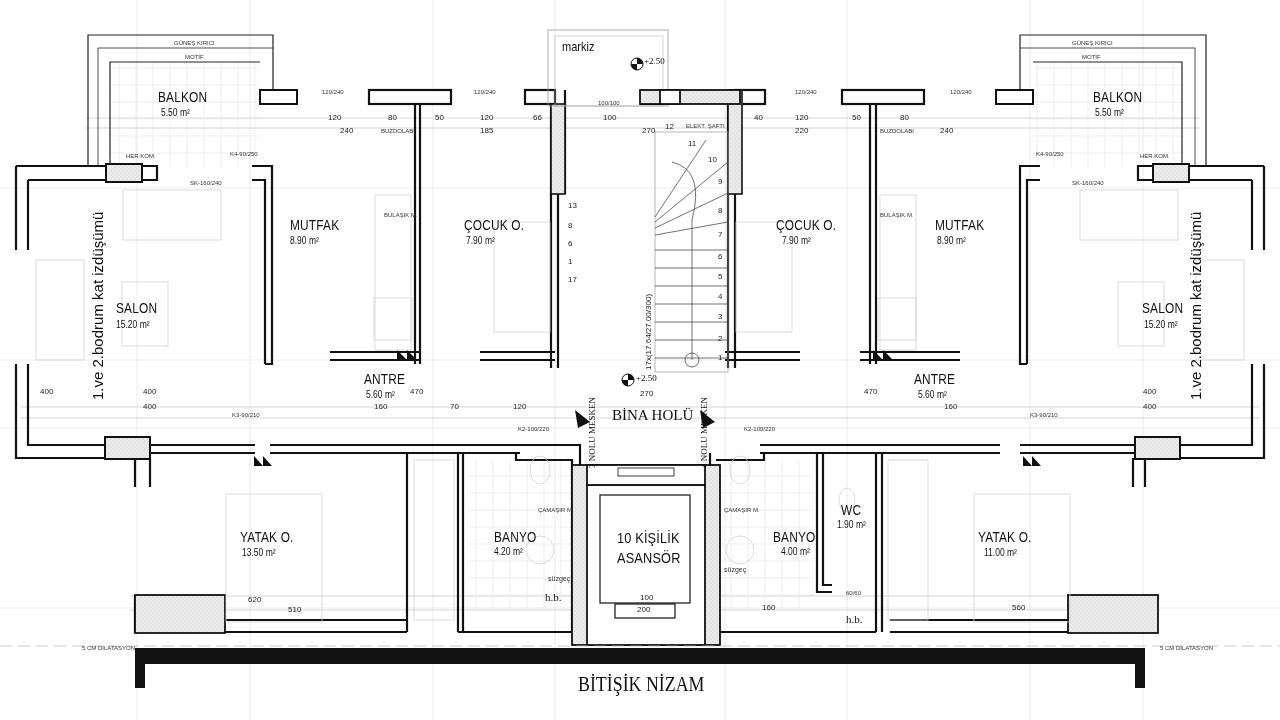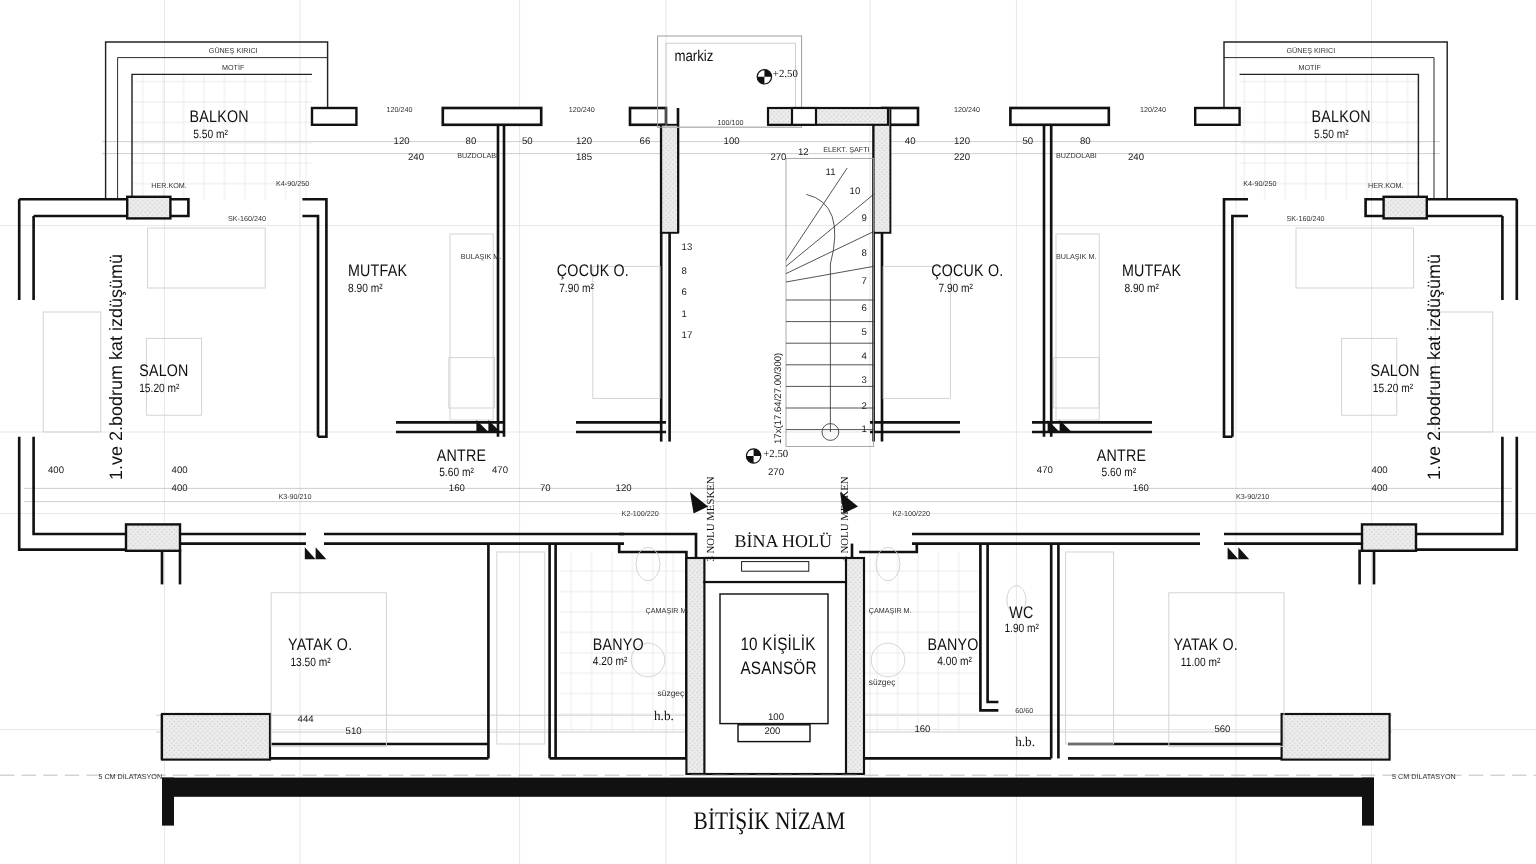--- a/index.html
+++ b/index.html
@@ -289,21 +289,21 @@
 <div class="lbl area" style="left:918px;top:390px;">5.60 m²</div>
 <div class="lbl room" style="left:978px;top:530px;">YATAK O.</div>
 <div class="lbl area" style="left:984px;top:548px;">11.00 m²</div>
 <div class="lbl room" style="left:773px;top:530px;">BANYO</div>
 <div class="lbl area" style="left:781px;top:547px;">4.00 m²</div>
 <div class="lbl room" style="left:841px;top:503px;">WC</div>
 <div class="lbl area" style="left:837px;top:520px;">1.90 m²</div>
 <div class="lbl vert" style="left:1188px;top:400px;font-size:15px;">1.ve 2.bodrum kat izdüşümü</div>
 <div class="lbl vert serif" style="left:700px;top:468px;font-size:9px;">4 NOLU MESKEN</div>
 
-<div class="lbl serif" style="left:612px;top:445px;font-size:15px;">BİNA HOLÜ</div>
+<div class="lbl serif" style="left:612px;top:408px;font-size:15px;">BİNA HOLÜ</div>
 <div class="lbl room" style="left:617px;top:530px;font-size:15px;">10 KİŞİLİK</div>
 <div class="lbl room" style="left:617px;top:550px;font-size:15px;">ASANSÖR</div>
 <div class="lbl vert dim" style="left:645px;top:370px;">17x(17.64/27.00/300)</div>
 <div class="lbl" style="left:562px;top:40px;font-size:13px;transform:scaleX(0.85);transform-origin:left top;">markiz</div>
 <div class="lbl serif" style="left:644px;top:57px;font-size:9px;">+2.50</div>
 <div class="lbl serif" style="left:636px;top:374px;font-size:9px;">+2.50</div>
 <div class="lbl small" style="left:686px;top:123px;">ELEKT. ŞAFTI</div>
 
 <div class="lbl dim" style="left:718px;top:354px;">1</div>
 <div class="lbl dim" style="left:718px;top:335px;">2</div>
@@ -358,21 +358,21 @@
 <div class="lbl dim" style="left:143px;top:403px;">400</div>
 <div class="lbl dim" style="left:374px;top:403px;">160</div>
 <div class="lbl dim" style="left:410px;top:388px;">470</div>
 <div class="lbl dim" style="left:450px;top:403px;">70</div>
 <div class="lbl dim" style="left:513px;top:403px;">120</div>
 <div class="lbl dim" style="left:640px;top:390px;">270</div>
 <div class="lbl dim" style="left:864px;top:388px;">470</div>
 <div class="lbl dim" style="left:944px;top:403px;">160</div>
 <div class="lbl dim" style="left:1143px;top:388px;">400</div>
 <div class="lbl dim" style="left:1143px;top:403px;">400</div>
-<div class="lbl dim" style="left:248px;top:596px;">444</div>
+<div class="lbl dim" style="left:248px;top:596px;">620</div>
 <div class="lbl dim" style="left:288px;top:606px;">510</div>
 <div class="lbl dim" style="left:1012px;top:604px;">560</div>
 <div class="lbl dim" style="left:762px;top:604px;">160</div>
 <div class="lbl dim" style="left:640px;top:594px;">100</div>
 <div class="lbl dim" style="left:637px;top:606px;">200</div>
 <div class="lbl dim" style="left:328px;top:114px;">120</div>
 <div class="lbl dim" style="left:340px;top:127px;">240</div>
 <div class="lbl dim" style="left:388px;top:114px;">80</div>
 <div class="lbl dim" style="left:435px;top:114px;">50</div>
 <div class="lbl dim" style="left:480px;top:114px;">120</div>

